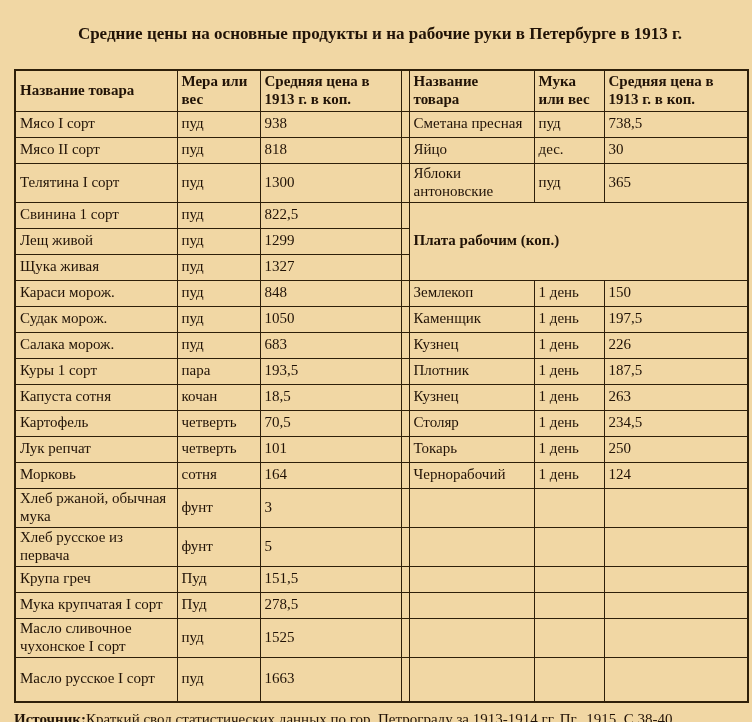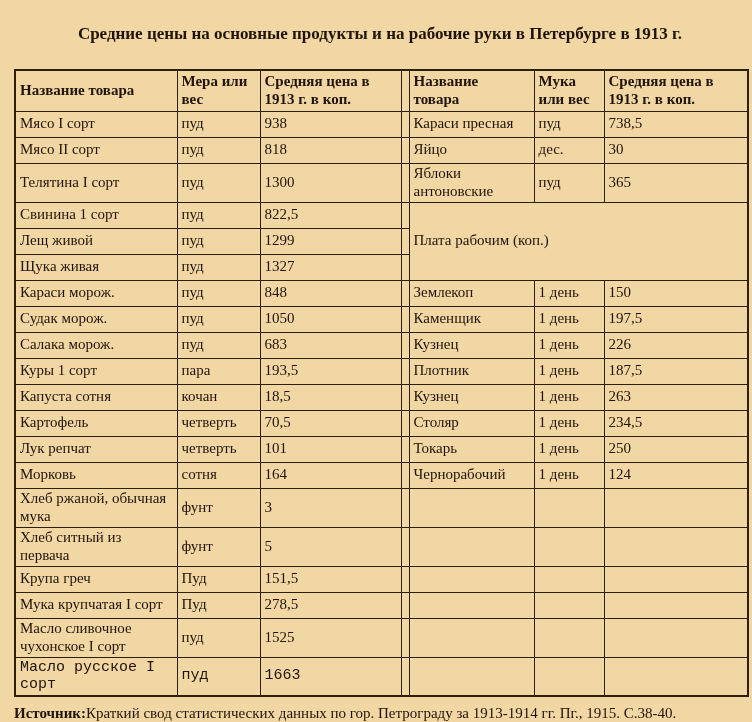--- a/index.html
+++ b/index.html
@@ -40,24 +40,24 @@
     line-height: 1.18;
   }
   .price-table th {
     font-weight: bold;
   }
   .price-table th.spacer, .price-table td.spacer {
     padding: 0;
   }
   tr.head { height: 41px; margin-top: 48px; }
   tr.h26 { height: 26px; }
-  tr.h28 { height: 28px; font-family: Liberation Mono, monospace; }
+  tr.h28 { height: 45px; }
   tr.h39 { height: 39px; }
   td.labor {
-    font-weight: normal;
+    font-weight: bold;
   }
   .source {
     margin: 8px 0 0 14px;
     font-size: 15px;
     white-space: nowrap;
   }
   .source .label {
     font-weight: bold;
   }
   .source .text {
@@ -95,21 +95,21 @@
       <th>Средняя цена в
 1913 г. в коп.</th>
     </tr>
   </thead>
   <tbody>
       <tr class="h26">
         <td>Мясо I сорт</td>
         <td>пуд</td>
         <td>938</td>
         <td class="spacer"></td>
-        <td>Караси пресная</td>
+        <td>Сметана пресная</td>
         <td>пуд</td>
         <td>738,5</td>
       </tr>
       <tr class="h26">
         <td>Мясо II сорт</td>
         <td>пуд</td>
         <td>818</td>
         <td class="spacer"></td>
         <td>Яйцо</td>
         <td>дес.</td>
@@ -220,21 +220,21 @@
         <td>Хлеб ржаной, обычная
 мука</td>
         <td>фунт</td>
         <td>3</td>
         <td class="spacer"></td>
         <td></td>
         <td></td>
         <td></td>
       </tr>
       <tr class="h39">
-        <td>Хлеб ситный из
+        <td>Хлеб русское из
 первача</td>
         <td>фунт</td>
         <td>5</td>
         <td class="spacer"></td>
         <td></td>
         <td></td>
         <td></td>
       </tr>
       <tr class="h26">
         <td>Крупа греч</td>

